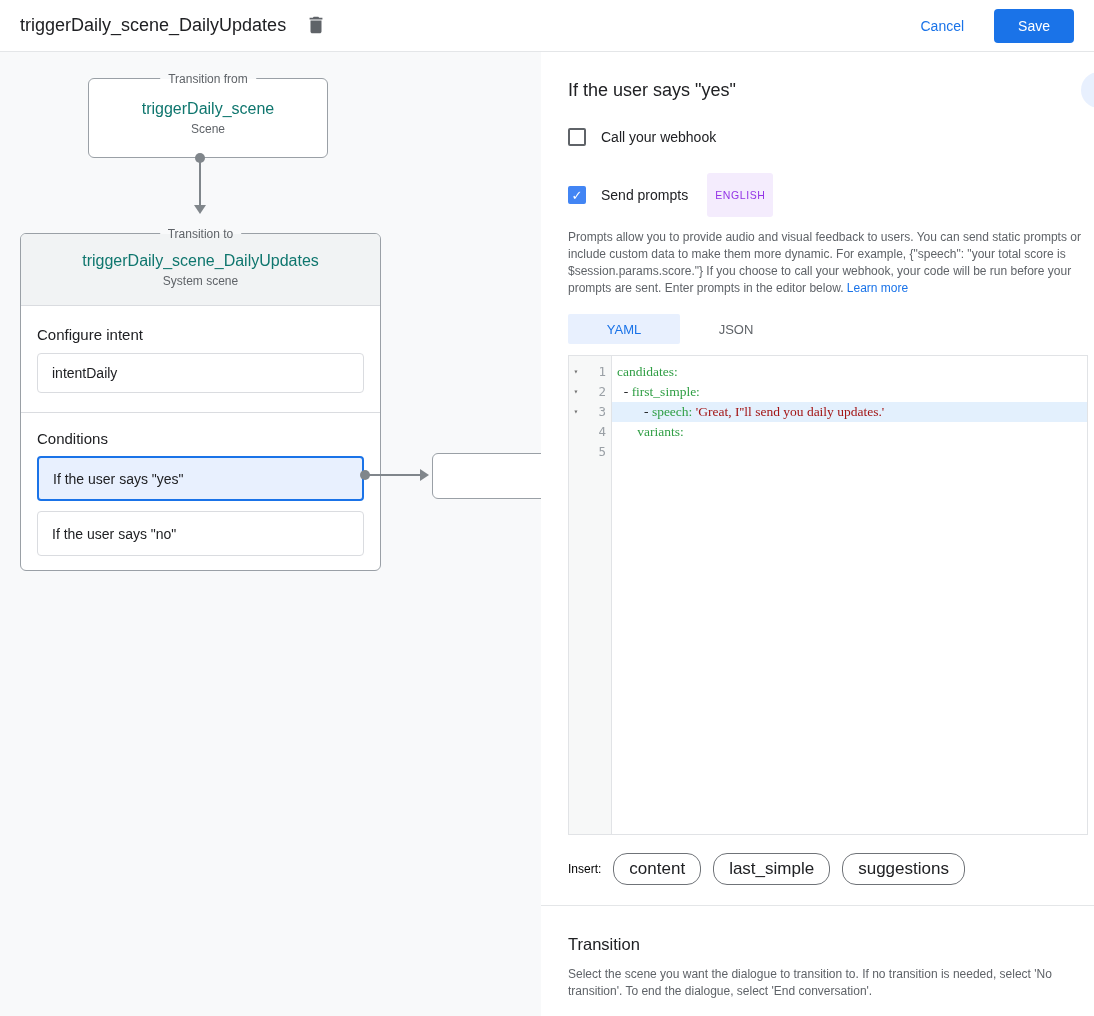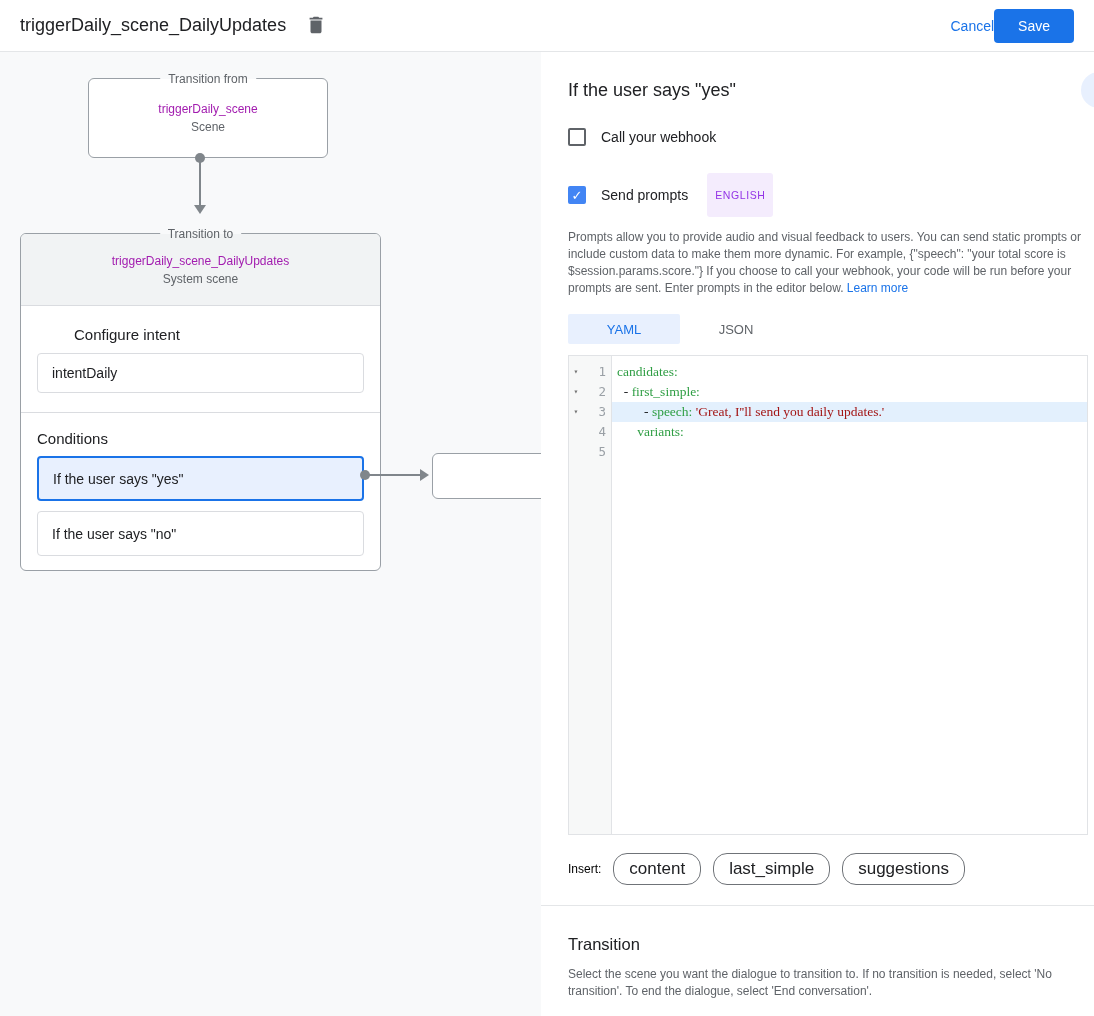--- a/index.html
+++ b/index.html
@@ -5,56 +5,56 @@
   * { box-sizing: border-box; margin: 0; padding: 0; }
   html,body { width:1094px; height:1016px; overflow:hidden; background:#fff;
     font-family:"Liberation Sans", sans-serif; color:#202124; }
 
   
   .header { height:52px; background:#fff; border-bottom:1px solid #e4e6e8;
     display:flex; align-items:center; justify-content:space-between; padding:0 20px; }
   .h-left { display:flex; align-items:center; gap:18px; }
   .page-title { font-size:18px; font-weight:400; color:#202124; }
   .icon-btn { background:none; border:none; cursor:pointer; width:24px; height:24px; padding:0; }
-  .h-right { display:flex; align-items:center; }
+  .h-right { display:flex; align-items:center; gap:30px; }
   .text-btn { background:none; border:none; color:#1a73e8; font-size:14px; font-weight:500;
     font-family:inherit; cursor:pointer; }
   .primary-btn { background:#1a73e8; color:#fff; border:none; border-radius:4px;
     font-size:14px; font-weight:500; font-family:inherit; padding:9px 24px; cursor:pointer; }
 
   
   .main { display:flex; height:964px; }
   .canvas { position:relative; width:541px; flex:0 0 541px; background:#f8f9fa; overflow:hidden; }
   .panel { position:relative; flex:1; background:#fff; padding:28px 16px 0 27px; }
 
   
   .legend { position:absolute; top:-8px; left:50%; transform:translateX(-50%);
     font-size:12px; color:#5f6368; padding:0 8px; white-space:nowrap; height:16px; line-height:16px; }
   .lg-a { background:linear-gradient(#f8f9fa 50%, #ffffff 50%); }
   .lg-b { background:linear-gradient(#f8f9fa 50%, #f1f3f4 50%); }
 
   .box-a { position:absolute; left:88px; top:26px; width:240px; height:80px;
     background:#fff; border:1px solid #9aa0a6; border-radius:6px;
     display:flex; flex-direction:column; align-items:center; justify-content:center; gap:4px; }
-  .box-title { font-size:12px; color:#a21caf; }
+  .box-title { font-size:16px; color:#0f766e; }
   .box-sub { font-size:12px; color:#5f6368; }
 
   .v-dot { position:absolute; left:195px; top:101px; width:10px; height:10px;
     border-radius:50%; background:#80868b; z-index:2; }
   .v-line { position:absolute; left:199px; top:106px; width:2px; height:48px; background:#80868b; }
   .arrow-down { position:absolute; left:194px; top:153px; width:0; height:0;
     border-left:6px solid transparent; border-right:6px solid transparent; border-top:9px solid #80868b; }
 
   .box-b { position:absolute; left:20px; top:181px; width:361px; height:338px;
     background:#fff; border:1px solid #9aa0a6; border-radius:6px; }
   .box-b-header { background:#f1f3f4; border-bottom:1px solid #dadce0; border-radius:5px 5px 0 0;
     height:72px; display:flex; flex-direction:column; align-items:center; justify-content:center; gap:4px; }
   .box-b-body { padding:0 16px; }
   .section-label { font-size:15px; color:#202124; }
-  .lbl-intent { margin-top:20px;margin-left:37px; }
+  .lbl-intent { margin-top:20px; }
   .intent-field { margin-top:10px; height:40px; border:1px solid #dadce0; border-radius:4px;
     display:flex; align-items:center; padding:0 14px; font-size:14px; background:#fff; }
   .divider-b { margin:19px -16px 0 -16px; border-top:1px solid #dadce0; }
   .lbl-cond { margin-top:17px; }
   .cond-list { margin-top:9px; }
   .cond-row { height:45px; border:1px solid #dadce0; border-radius:4px; background:#fff;
     display:flex; align-items:center; padding:0 14px; font-size:14px; margin-bottom:10px; }
   .cond-row.selected { border:2px solid #1a73e8; background:#e8f0fe; }
 
   .h-dot { position:absolute; left:360px; top:418px; width:10px; height:10px;

